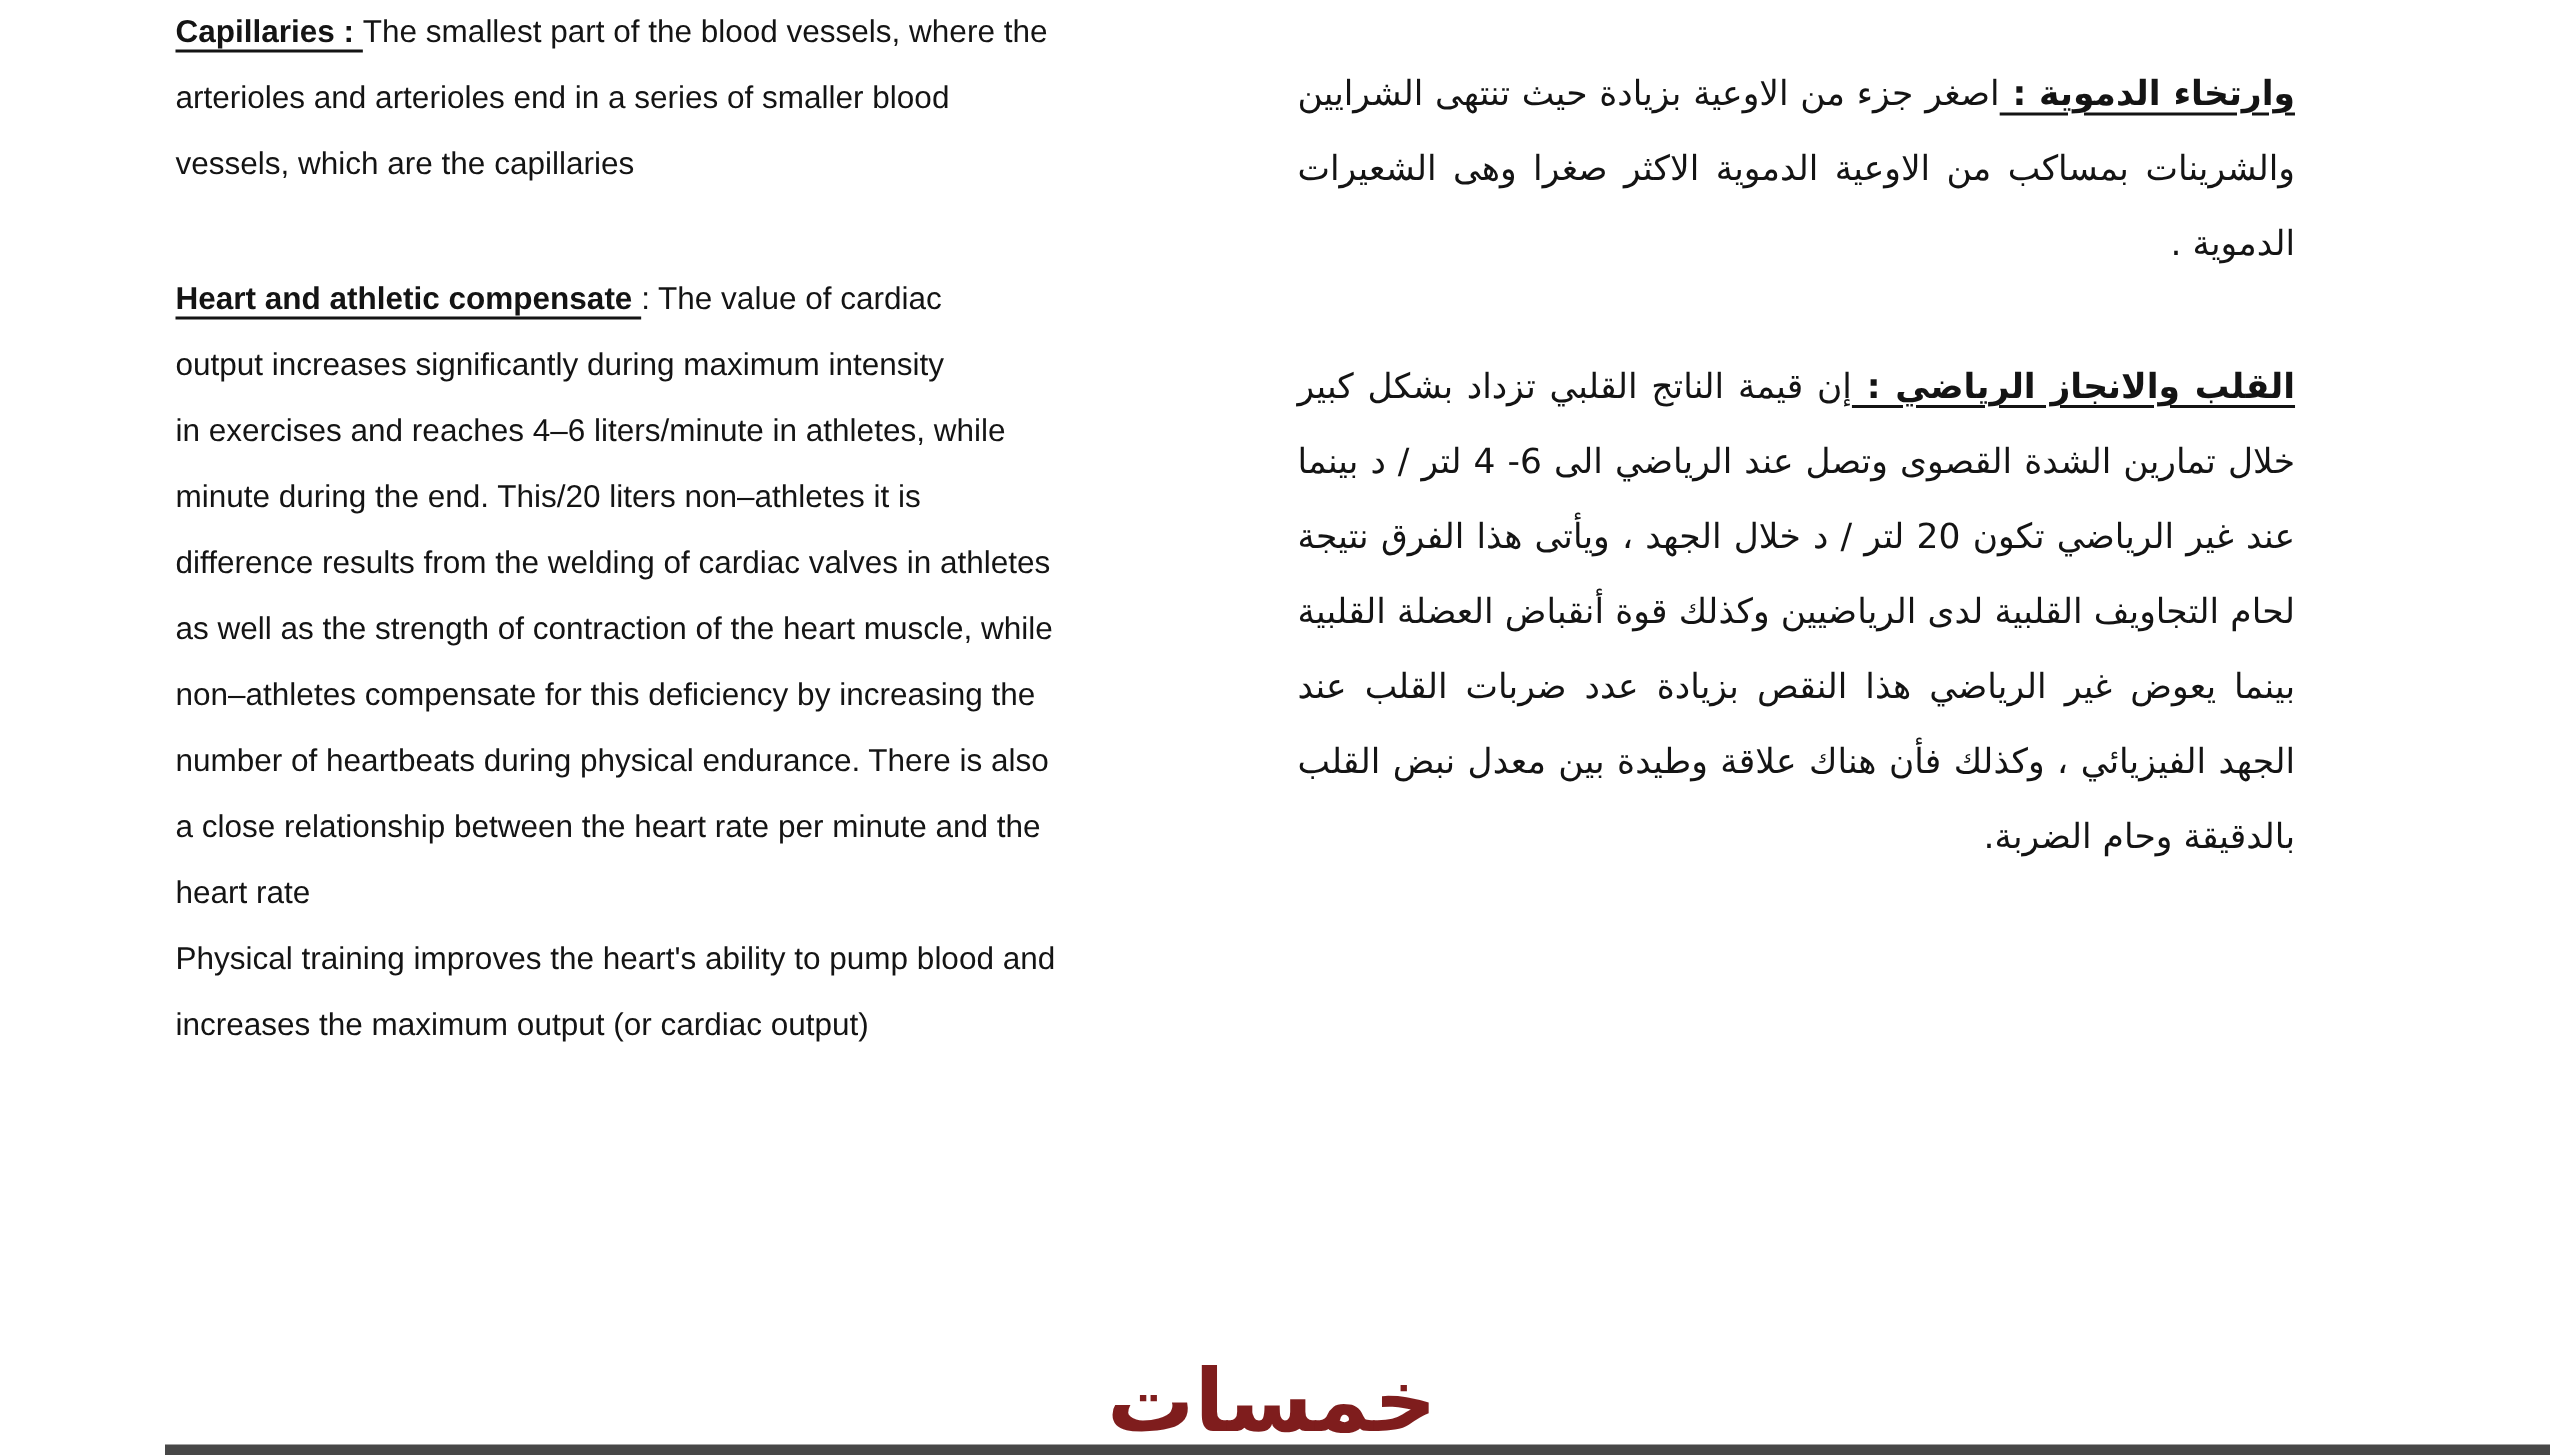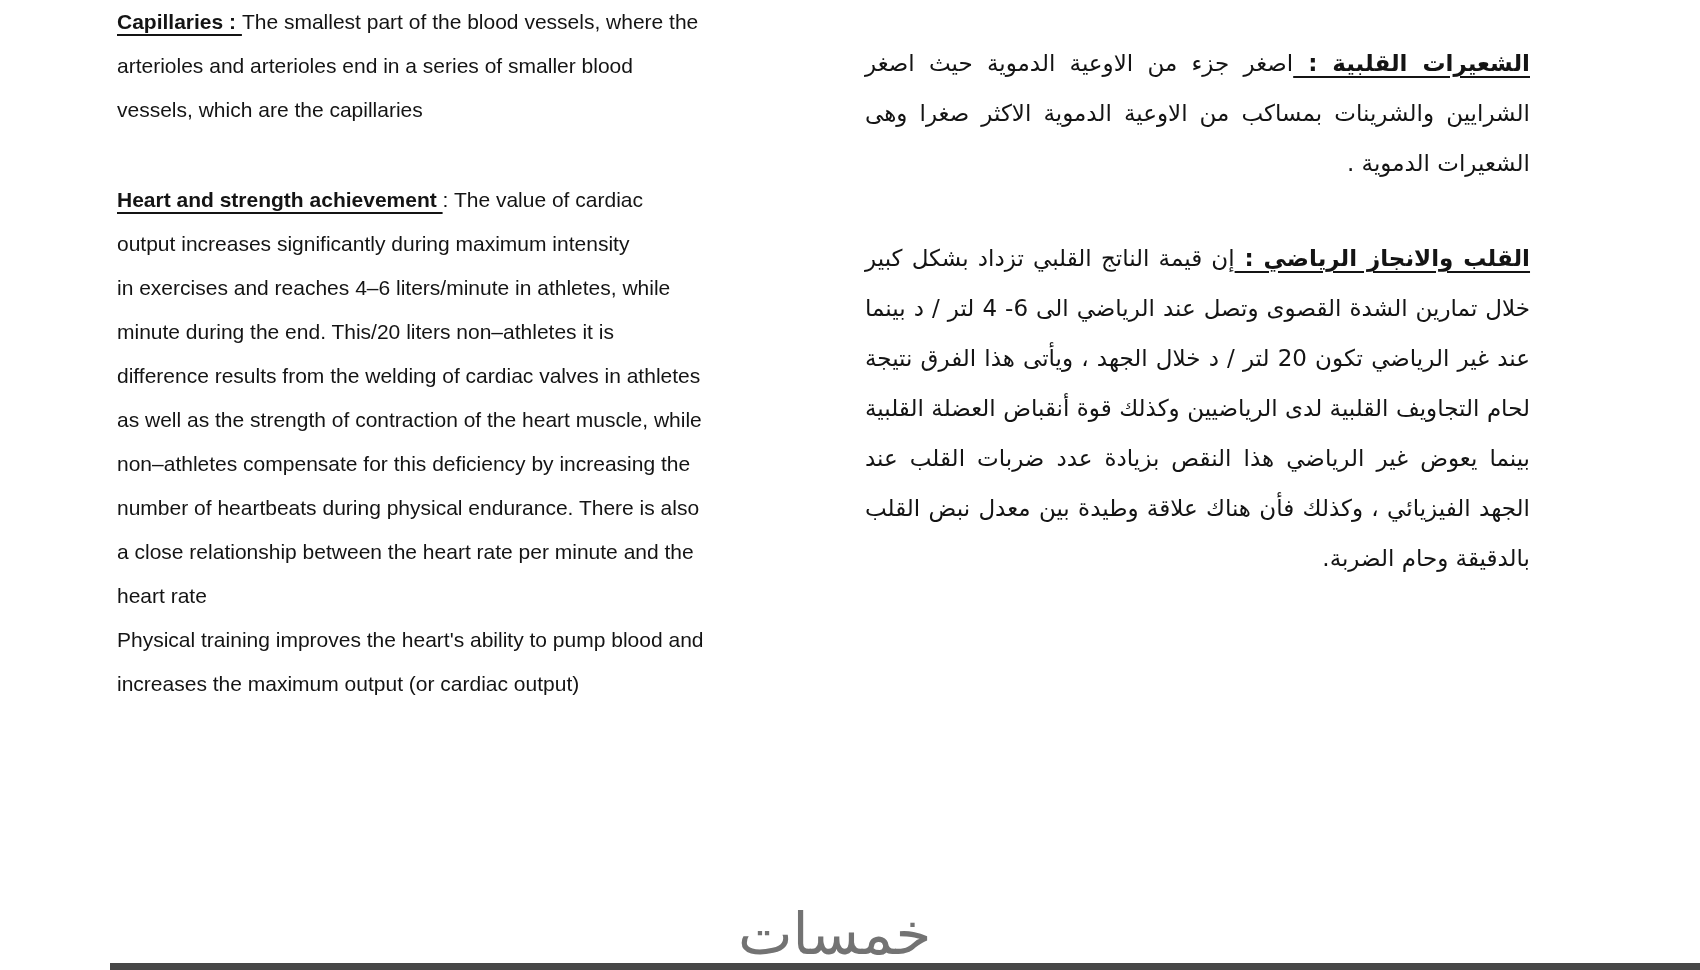--- a/index.html
+++ b/index.html
@@ -69,22 +69,22 @@
   .seg-b {
     font-weight: normal;
   }
   
   .watermark {
     position: absolute;
     left: 738px;
     top: 900px;
     font-family: "DejaVu Sans", sans-serif;
     font-size: 58px;
-    font-weight: normal;
-    color: #737373;
+    font-weight: bold;
+    color: #7f1d1d;
     direction: rtl;
     user-select: none;
   }
   
   .bottom-bar {
     position: absolute;
     left: 110px;
     right: 0;
     bottom: 0;
     height: 7px;
@@ -95,37 +95,37 @@
 <body>
 
 <div class="page">
 
   <div class="col-en" lang="en">
     <p class="para gap-after"><span class="seg-bu">Capillaries : </span><span>The smallest part of the blood vessels, where the
 arterioles and arterioles end in a series of smaller blood
 vessels, which are the capillaries</span></p>
 
 
-    <p class="para"><span class="seg-bu">Heart and strength achievement </span><span>: The value of cardiac
+    <p class="para"><span class="seg-bu">Heart and athletic compensate </span><span>: The value of cardiac
 output increases significantly during maximum intensity
 in  exercises and reaches 4–6 liters/minute in athletes, while
 minute during the end. This/20 liters  non–athletes it is
 difference results from the welding of cardiac valves in athletes
 as well as the strength of contraction of the heart muscle, while
 non–athletes compensate for this deficiency by increasing the
 number of heartbeats during physical endurance. There is also
 a close relationship between the heart rate per minute and the
 heart rate</span></p>
 
     <p class="para"><span>Physical training improves the heart's ability to pump blood and
 increases the maximum output (or cardiac output)</span></p>
   </div>
 
   <div class="col-ar" lang="ar" dir="rtl">
-    <p class="para"><span class="seg-bu">الشعيرات القلبية : </span><span>اصغر جزء من الاوعية الدموية حيث اصغر الشرايين والشرينات بمساكب من الاوعية الدموية الاكثر صغرا وهى </span><span class="seg-b">الشعيرات الدموية</span><span> .</span></p>
+    <p class="para"><span class="seg-bu">وارتخاء الدموية : </span><span>اصغر جزء من الاوعية بزيادة حيث تنتهى الشرايين والشرينات بمساكب من الاوعية الدموية الاكثر صغرا وهى </span><span class="seg-b">الشعيرات الدموية</span><span> .</span></p>
 
 
     <p class="para small-gap"><span class="seg-bu">القلب والانجاز الرياضي : </span><span>إن قيمة الناتج القلبي تزداد بشكل كبير خلال تمارين الشدة القصوى وتصل عند الرياضي الى 6- 4 لتر / د بينما عند غير الرياضي تكون 20 لتر / د خلال الجهد ، ويأتى هذا الفرق نتيجة لحام التجاويف القلبية لدى الرياضيين وكذلك قوة أنقباض العضلة القلبية بينما يعوض غير الرياضي هذا النقص بزيادة عدد ضربات القلب عند الجهد الفيزيائي ، وكذلك فأن هناك علاقة وطيدة بين معدل نبض القلب بالدقيقة وحام الضربة.</span></p>
 
   </div>
 
   <div class="watermark">خمسات</div>
 
   <div class="bottom-bar"></div>
 

